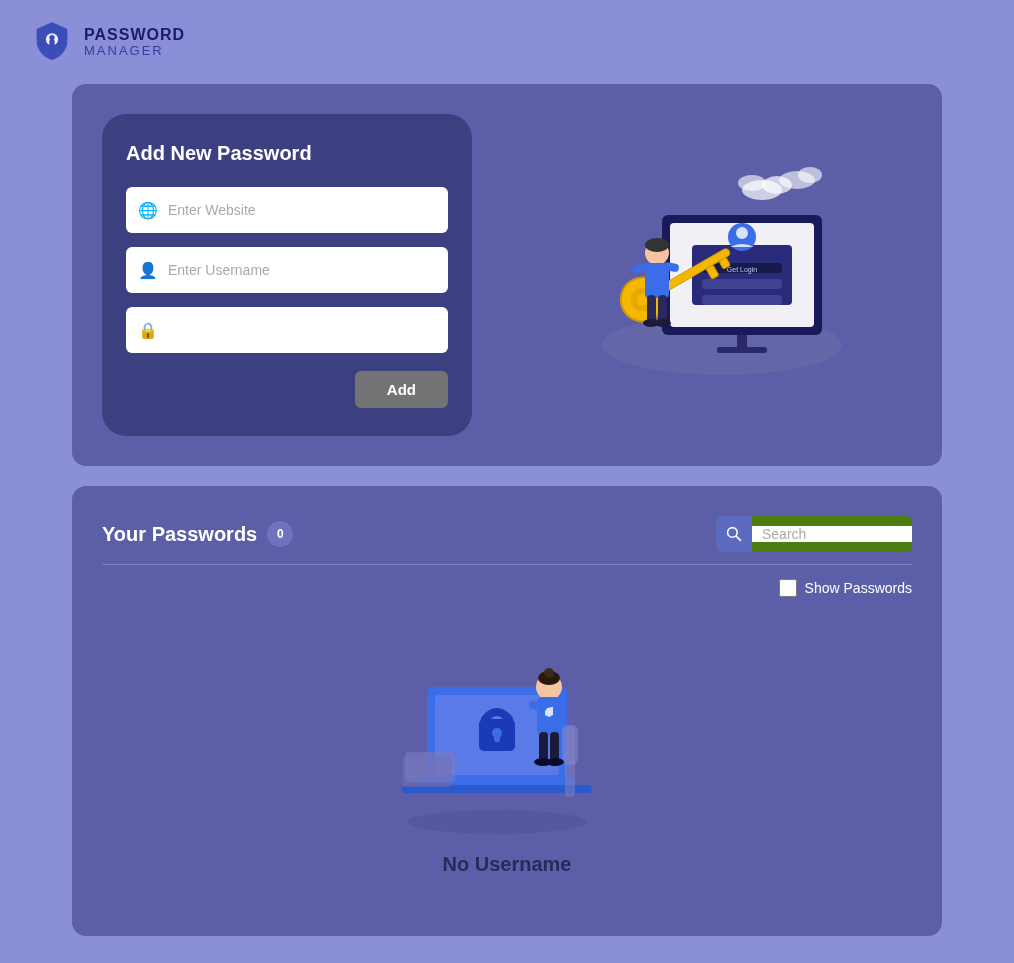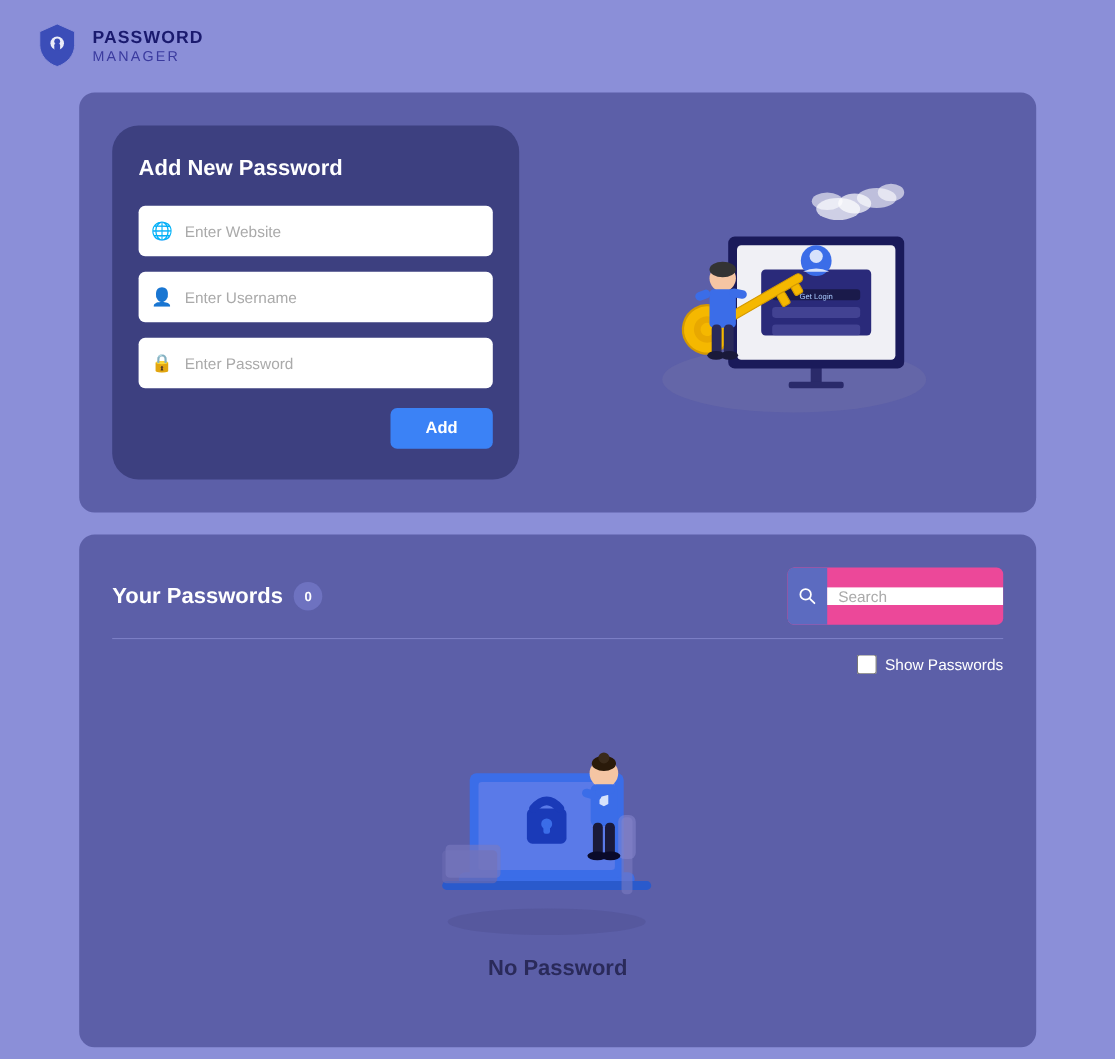--- a/index.html
+++ b/index.html
@@ -101,21 +101,21 @@
     }
 
     .input-group input::placeholder {
       color: #aaa;
     }
 
     .add-btn {
       display: block;
       margin-left: auto;
       margin-top: 18px;
-      background-color: #3b82f6;
+      background-color: #737373;
       color: #fff;
       border: none;
       border-radius: 6px;
       padding: 10px 32px;
       font-size: 15px;
       font-weight: 600;
       cursor: pointer;
     }
 
     
@@ -163,24 +163,24 @@
       display: flex;
       align-items: center;
       justify-content: center;
       font-size: 12px;
       font-weight: 600;
     }
 
     .search-box {
       display: flex;
       align-items: center;
-      background: #ec4899;
+      background: #4d7c0f;
       border-radius: 6px;
       overflow: hidden;
-      height: 52px;
+      height: 36px;
     }
 
     .search-icon-btn {
       background: #5c6bc0;
       border: none;
       padding: 0 10px;
       height: 100%;
       display: flex;
       align-items: center;
       justify-content: center;
@@ -297,21 +297,20 @@
         <input type="text" placeholder="Enter Website" style="">
       </div>
 
       <div class="input-group">
         <span class="input-icon">👤</span>
         <input type="text" placeholder="Enter Username" style="">
       </div>
 
       <div class="input-group">
         <span class="input-icon">🔒</span>
-        <input type="password" placeholder="Enter Password" style="">
       </div>
 
       <button class="add-btn">Add</button>
     </div>
 
     <div class="illustration-area">
       <svg width="300" height="260" viewBox="0 0 300 260" xmlns="http://www.w3.org/2000/svg">
 
         <ellipse cx="160" cy="200" rx="120" ry="30" fill="#7070a8" opacity="0.4"></ellipse>
 
@@ -440,16 +439,16 @@
         <rect x="14" y="32" width="18" height="8" rx="4" fill="#3b6de8" transform="rotate(-15, 24, 36)"></rect>
 
         <rect x="12" y="65" width="9" height="30" rx="4" fill="#1a1a3a"></rect>
         <rect x="23" y="65" width="9" height="30" rx="4" fill="#1a1a3a"></rect>
 
         <ellipse cx="16" cy="95" rx="9" ry="4" fill="#0a0a2a"></ellipse>
         <ellipse cx="28" cy="95" rx="9" ry="4" fill="#0a0a2a"></ellipse>
       </g>
     </svg>
 
-    <span class="no-passwords-text">No Password</span>
+    <span class="no-passwords-text">No Username</span>
   </div>
 
 </div>
 
 </body></html>

